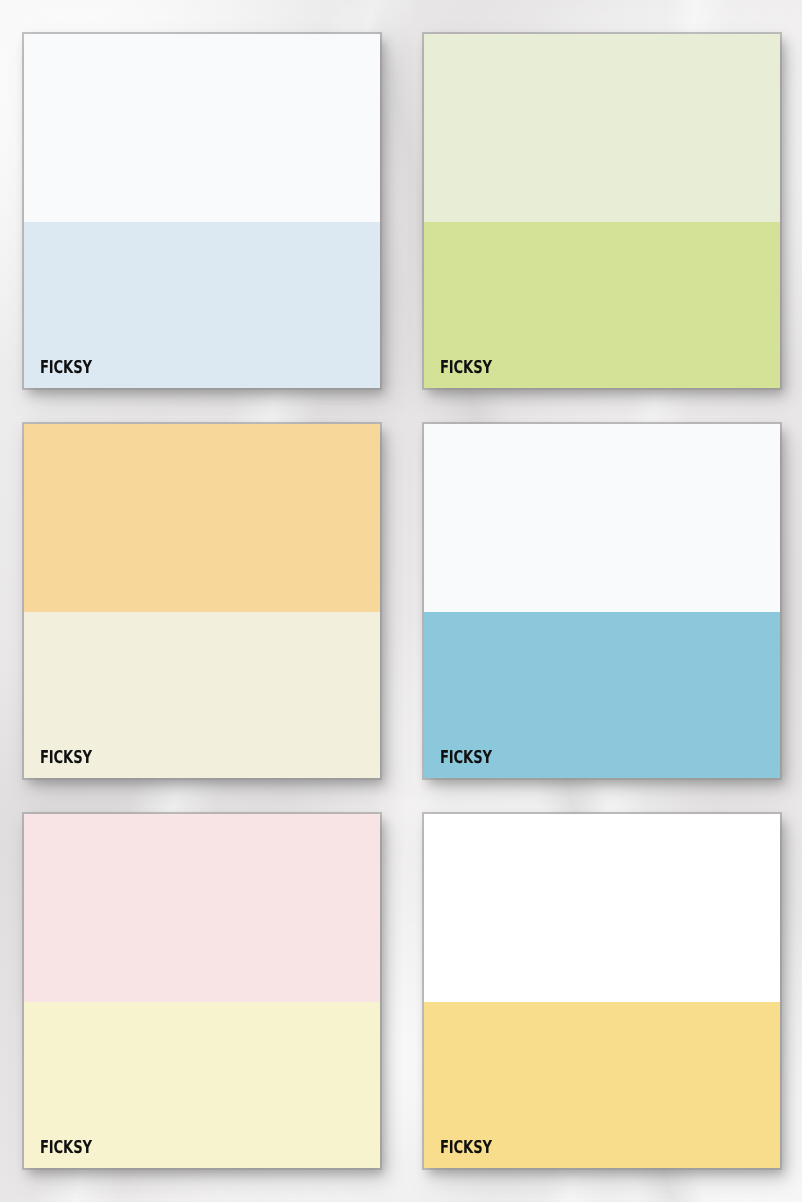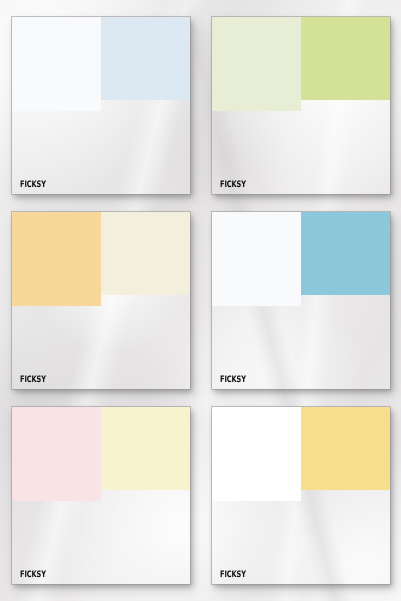--- a/index.html
+++ b/index.html
@@ -56,21 +56,21 @@
     row-gap: 18px;
     padding: 17px 11px 14px 12px;
     box-sizing: border-box;
   }
 
   .swatch-card {
     position: relative;
     width: 178px;
     height: 177px;
     display: flex;
-    flex-direction: row;
+    flex-direction: column;
     overflow: hidden;
     box-shadow:
       0 0 0 1px rgba(150,148,148,0.55),
       2px 3px 5px rgba(95,93,93,0.42),
       4px 6px 11px rgba(110,108,108,0.26);
   }
 
   .band {
     width: 100%;
     position: relative;

